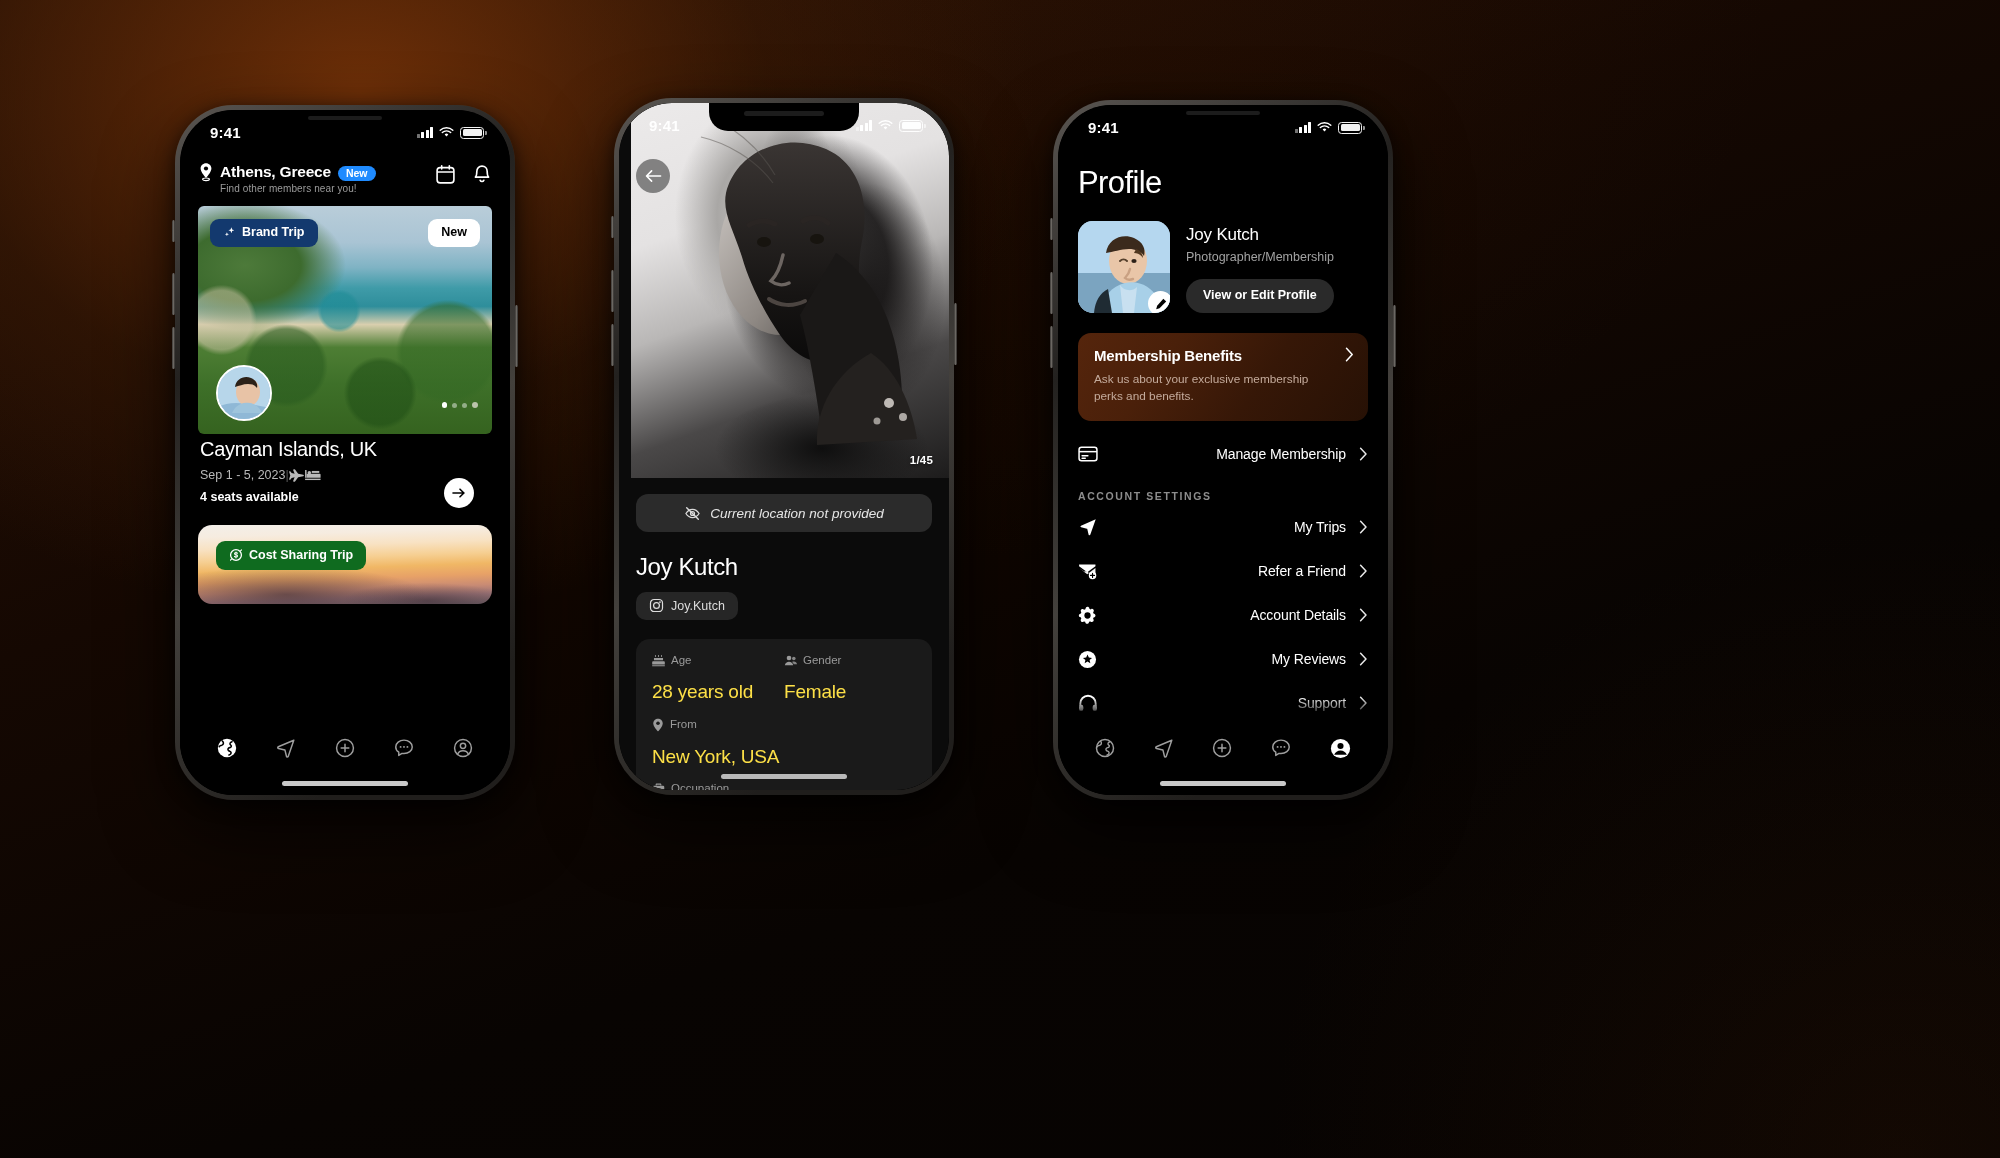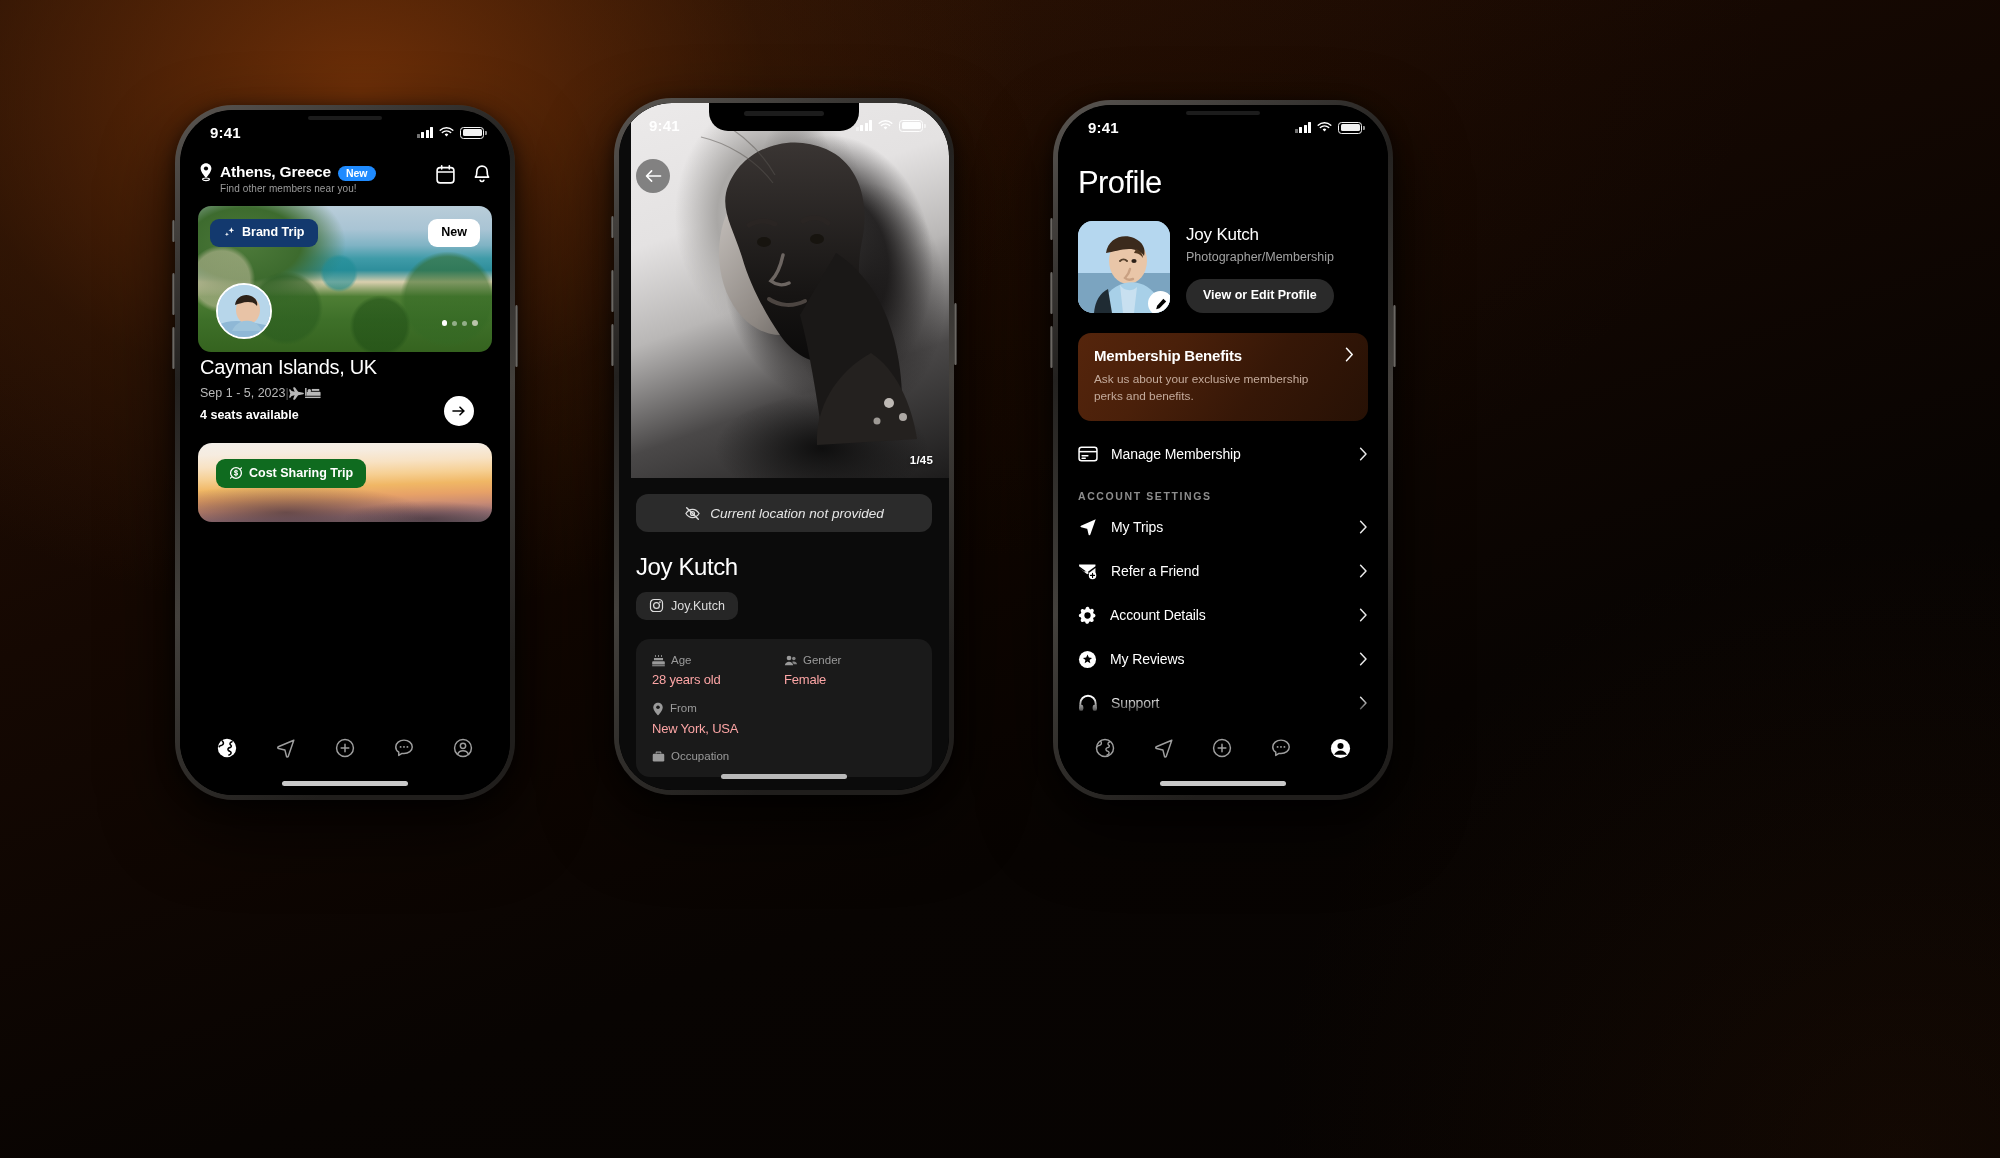--- a/index.html
+++ b/index.html
@@ -103,21 +103,21 @@
   .pill-new {
     background: #1f8bff; color: #fff; font-size: 10.5px; font-weight: 700;
     padding: 2px 8px 3px; border-radius: 10px; line-height: 1;
   }
   .loc-sub { font-size: 10px; color: #9b9b9b; margin-top: 2px; letter-spacing: .1px; }
   .hdr-icons { display: flex; gap: 16px; align-items: center; padding-top: 2px; }
 
   .p1-scroll { position: absolute; top: 96px; left: 0; right: 0; bottom: 0; overflow: hidden; }
   .trip-card { margin: 0 18px; }
   .trip-img {
-    position: relative; height: 146px; border-radius: 13px; overflow: hidden;
+    position: relative; height: 228px; border-radius: 6px; overflow: hidden;
     background:
       radial-gradient(ellipse 140px 90px at 16% 26%, #4d7a3a 0%, #3d6b2e 40%, #00000000 72%),
       linear-gradient(180deg, #b9cdd9 0%, #a9c4d4 16%, #7fb3c4 27%, #3f9ba8 36%,
                       #2e8e9b 44%, #d9cfae 52%, #4e7e34 62%, #3e7029 78%, #35631f 100%);
   }
   .img-noise { position:absolute; inset:0;
     background-image: radial-gradient(circle at 30% 70%, rgba(40,90,30,.55) 0 14%, transparent 16%),
       radial-gradient(circle at 62% 82%, rgba(28,75,20,.5) 0 12%, transparent 14%),
       radial-gradient(circle at 85% 64%, rgba(52,105,36,.55) 0 16%, transparent 18%),
       radial-gradient(circle at 8% 50%, rgba(210,200,170,.5) 0 10%, transparent 12%),
@@ -221,21 +221,21 @@
     display: inline-flex; align-items: center; gap: 7px; margin-top: 11px;
     background: #262626; border-radius: 10px; padding: 6px 13px 7px;
     color: #ddd; font-size: 12.5px;
   }
   .info-card {
     margin-top: 19px; background: #1a1a1a; border-radius: 14px; padding: 15px 16px 14px;
   }
   .info-row { display: flex; }
   .info-col { flex: 1; }
   .info-lbl { display: flex; align-items: flex-start; gap: 6px; color: #9a9a9a; font-size: 11.5px; }
-  .info-val { color: #fca5a5; font-size: 13px; margin-top: 5px; letter-spacing: -.2px; }
+  .info-val { color: #fde047; font-size: 19px; margin-top: 14px; letter-spacing: -.2px; }
   .info-row + .info-row { margin-top: 15px; }
   .p2-handle {
     position: absolute; bottom: 11px; left: 50%; transform: translateX(-50%);
     width: 126px; height: 5px; border-radius: 3px; background: #b9b9b9; z-index: 46;
   }
 
   
   #phone3 { left: 1053px; top: 100px; width: 340px; height: 700px; }
   .p3-body { position: absolute; top: 48px; left: 0; right: 0; bottom: 0; padding: 0 20px; }
   .p3-title { font-size: 31px; color: #fff; font-weight: 400; letter-spacing: -.6px; margin-top: 12px; }
@@ -256,21 +256,21 @@
     font-size: 12.5px; font-weight: 600; padding: 10px 17px 11px; border-radius: 18px; line-height: 1;
   }
   .memb-card {
     margin-top: 20px; border-radius: 13px; padding: 14px 16px 16px; position: relative;
     background: linear-gradient(125deg, #55250c 0%, #4a200a 30%, #361707 62%, #271105 100%);
   }
   .memb-title { font-size: 15px; color: #fff; font-weight: 700; letter-spacing: -.2px; }
   .memb-desc { font-size: 11.8px; color: #c4ab9c; margin-top: 7px; line-height: 1.45; max-width: 230px; }
   .chev-abs { position: absolute; right: 14px; top: 14px; }
   .row-item {
-    display: flex; align-items: center; gap: 13px; height: 38px; margin-top: 6px;
+    display: flex; align-items: center; gap: 13px; height: 38px; margin-top: 6px; text-align: right;
   }
   .row-item.first { margin-top: 14px; }
   .row-lbl { flex: 1; color: #fff; font-size: 14px; letter-spacing: -.1px; }
   .sec-hdr {
     color: #8d8d8d; font-size: 10.5px; font-weight: 600; letter-spacing: 1.6px; margin-top: 17px;
   }
   .p3-list { margin-top: 2px; }
   .fade-bot {
     position: absolute; left: 0; right: 0; bottom: 74px; height: 24px;
     background: linear-gradient(180deg, rgba(0,0,0,0), #000 85%); z-index: 30; pointer-events: none;

